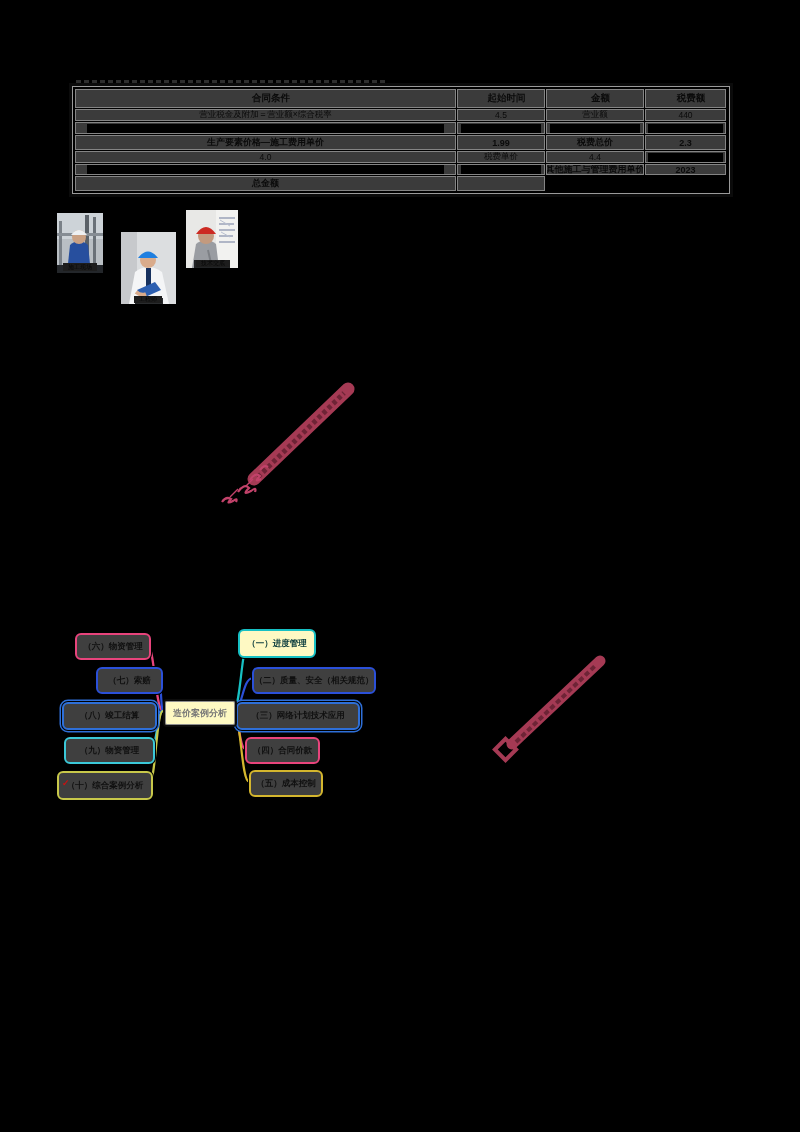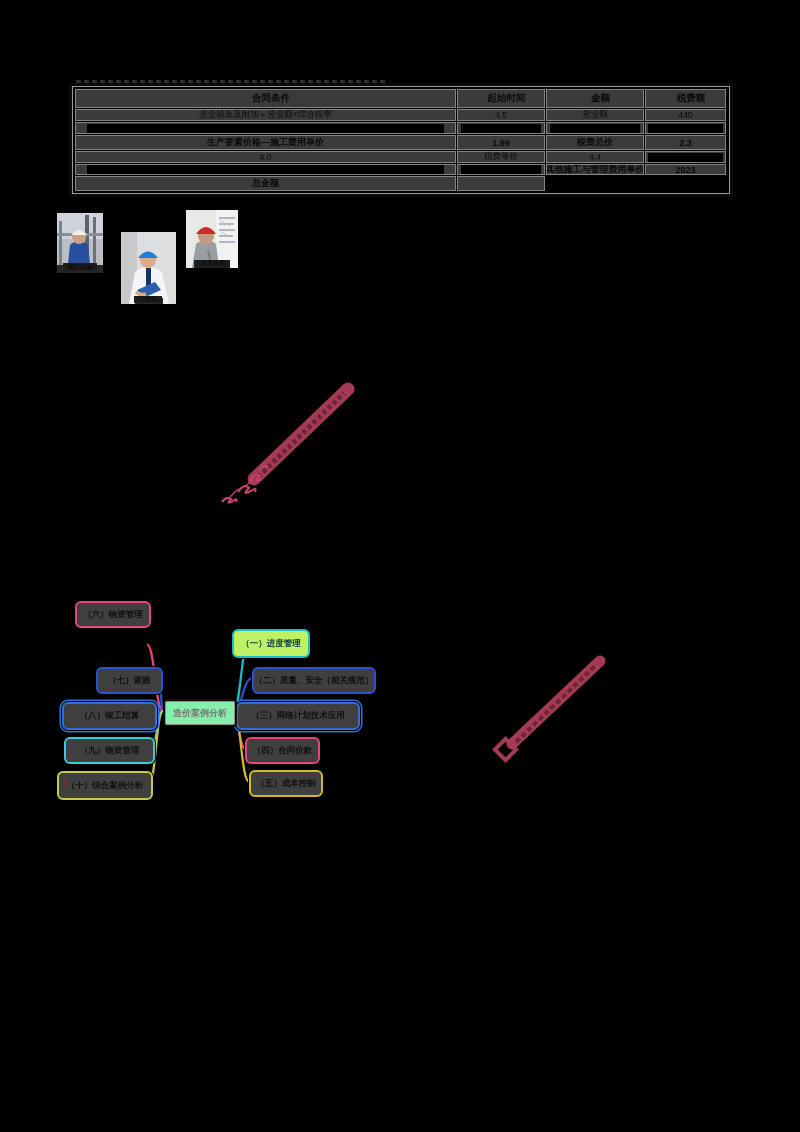--- a/index.html
+++ b/index.html
@@ -24,21 +24,21 @@
   .photo svg{display:block;}
   .caption{position:absolute;background:#1d1d1d;color:#060606;font-size:6px;
       display:flex;align-items:center;justify-content:center;white-space:nowrap;overflow:hidden;}
   
   .mm-node{position:absolute;border-radius:6px;background:#3f3f3f;
       display:flex;align-items:center;justify-content:center;
       font-size:8.5px;font-weight:bold;color:#101010;white-space:nowrap;overflow:hidden;
       box-shadow:0 0 0 1px #000;}
   .mm-node.filled{color:#07393b;}
   #mm-center{position:absolute;left:163px;top:699px;width:70px;height:24px;
-      background:#86efac;border:2px solid #0c0c0c;box-shadow:0 0 0 1px #8d8d8d inset;
+      background:#fef9c3;border:2px solid #0c0c0c;box-shadow:0 0 0 1px #8d8d8d inset;
       border-radius:4px;display:flex;align-items:center;justify-content:center;
       font-size:9px;font-weight:bold;color:#777;}
   #red-mark{position:absolute;left:62px;top:778px;width:8px;height:10px;color:#c11;
       font-size:9px;font-weight:bold;}
   svg.overlay{position:absolute;left:0;top:0;pointer-events:none;}
 </style>
 </head>
 <body>
 
 <div id="page">
@@ -155,26 +155,26 @@
       <path d="M151,748.5 C157,748.5 157,711 163,711" stroke="#3bc8d8" stroke-width="2.2" fill="none"></path>
       <path d="M149,783.5 C156,783.5 156,711 163,711" stroke="#c8c84a" stroke-width="2.2" fill="none"></path>
       <path d="M249,641.5 C241,641.5 241,711 233,711" stroke="#17c0c4" stroke-width="2.2" fill="none"></path>
       <path d="M252,678.5 C242.5,678.5 242.5,711 233,711" stroke="#2b50d8" stroke-width="2.2" fill="none"></path>
       <path d="M252,714 C242.5,714 242.5,711 233,711" stroke="#2e6fd8" stroke-width="2.2" fill="none"></path>
       <path d="M245,748.5 C239,748.5 239,711 233,711" stroke="#e8447c" stroke-width="2.2" fill="none"></path>
       <path d="M249,781.5 C241,781.5 241,711 233,711" stroke="#d4b62e" stroke-width="2.2" fill="none"></path>
     </svg>
 
   <div id="mindmap">
-      <div class="mm-node" style="left: 75px; top: 601px; width: 72px; height: 23px; border: 2px solid rgb(232, 68, 124);">（六）物资管理</div>
+      <div class="mm-node" style="left: 75px; top: 633px; width: 72px; height: 23px; border: 2px solid rgb(232, 68, 124);">（六）物资管理</div>
       <div class="mm-node" style="left: 96px; top: 667px; width: 63px; height: 23px; border: 2px solid rgb(43, 80, 216);">（七）索赔</div>
       <div class="mm-node" style="left: 62px; top: 702px; width: 91px; height: 24px; border: 2px solid rgb(46, 111, 216); box-shadow: rgb(0, 0, 0) 0px 0px 0px 1px, rgb(46, 111, 216) 0px 0px 0px 2.5px;">（八）竣工结算</div>
       <div class="mm-node" style="left: 64px; top: 737px; width: 87px; height: 23px; border: 2px solid rgb(59, 200, 216);">（九）物资管理</div>
       <div class="mm-node" style="left: 57px; top: 771px; width: 92px; height: 25px; border: 2px solid rgb(200, 200, 74);">（十）综合案例分析</div>
-      <div class="mm-node filled" style="left: 232px; top: 629px; width: 74px; height: 25px; border: 2px solid rgb(23, 192, 196); background: #bef264; font-family: Liberation Mono, monospace;">（一）进度管理</div>
+      <div class="mm-node filled" style="left: 238px; top: 629px; width: 74px; height: 25px; border: 2px solid rgb(23, 192, 196); background: #fef9c3; font-family: Liberation Mono, monospace;">（一）进度管理</div>
       <div class="mm-node" style="left: 252px; top: 667px; width: 120px; height: 23px; border: 2px solid rgb(43, 80, 216);">（二）质量、安全（相关规范）</div>
       <div class="mm-node" style="left: 236px; top: 702px; width: 120px; height: 24px; border: 2px solid rgb(46, 111, 216); box-shadow: rgb(0, 0, 0) 0px 0px 0px 1px, rgb(46, 111, 216) 0px 0px 0px 2.5px;">（三）网络计划技术应用</div>
       <div class="mm-node" style="left: 245px; top: 737px; width: 71px; height: 23px; border: 2px solid rgb(232, 68, 124);">（四）合同价款</div>
       <div class="mm-node" style="left: 249px; top: 770px; width: 70px; height: 23px; border: 2px solid rgb(212, 182, 46);">（五）成本控制</div>
     </div>
 
   <div id="mm-center">造价案例分析</div>
 
   <div id="red-mark">✓</div>
 </div>

